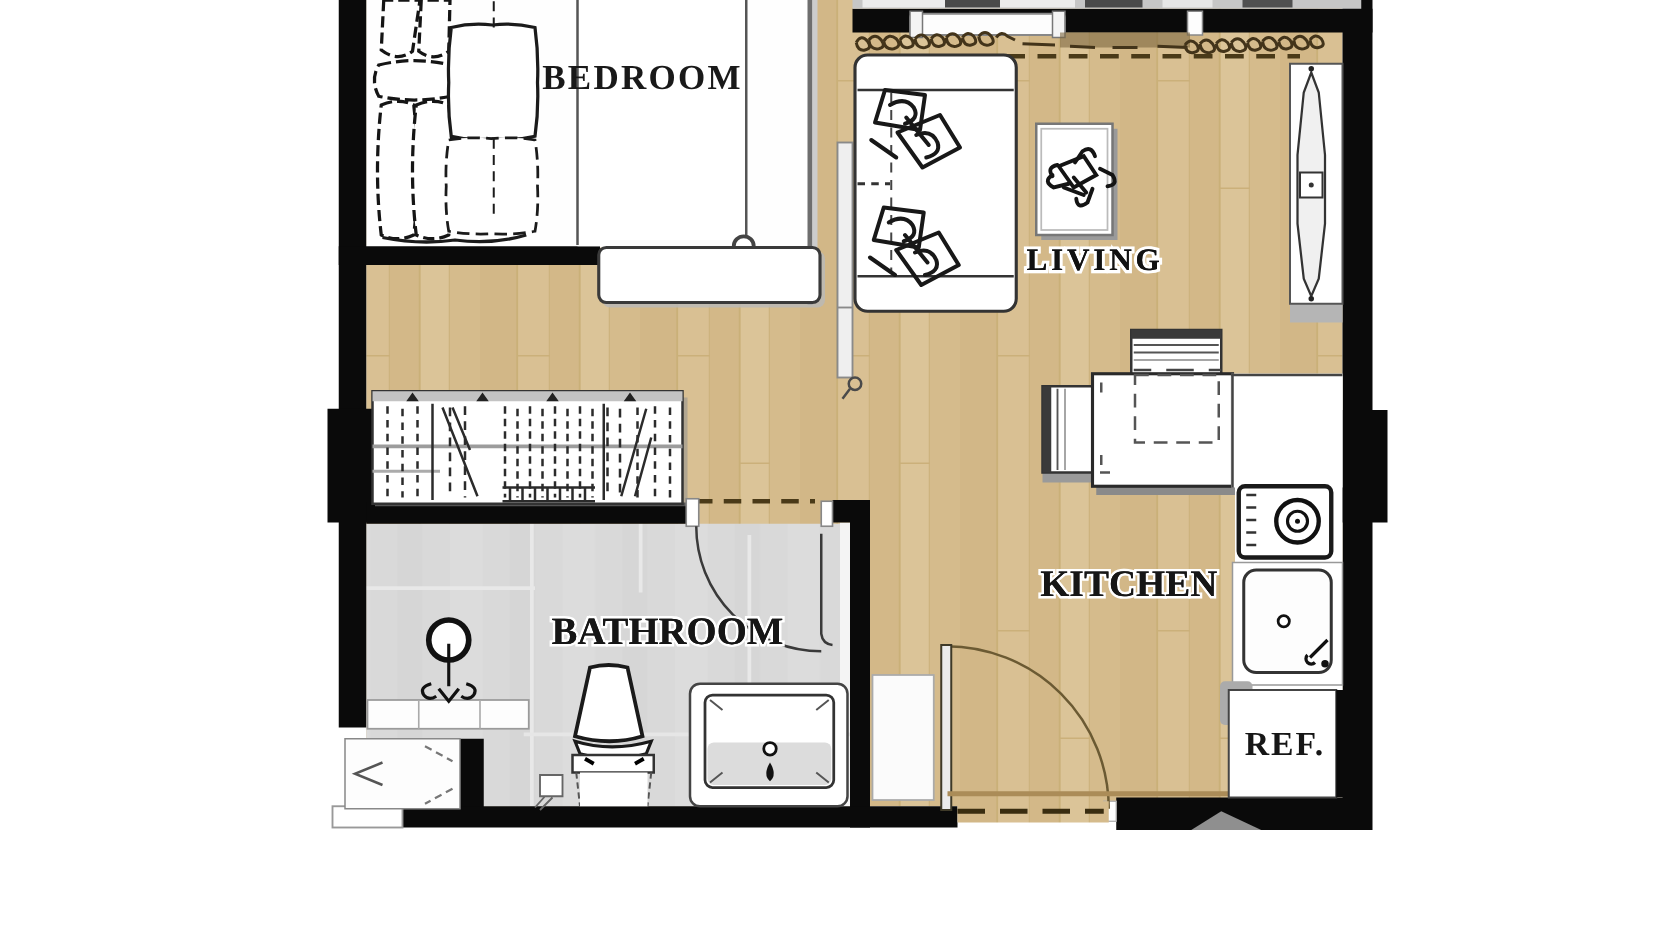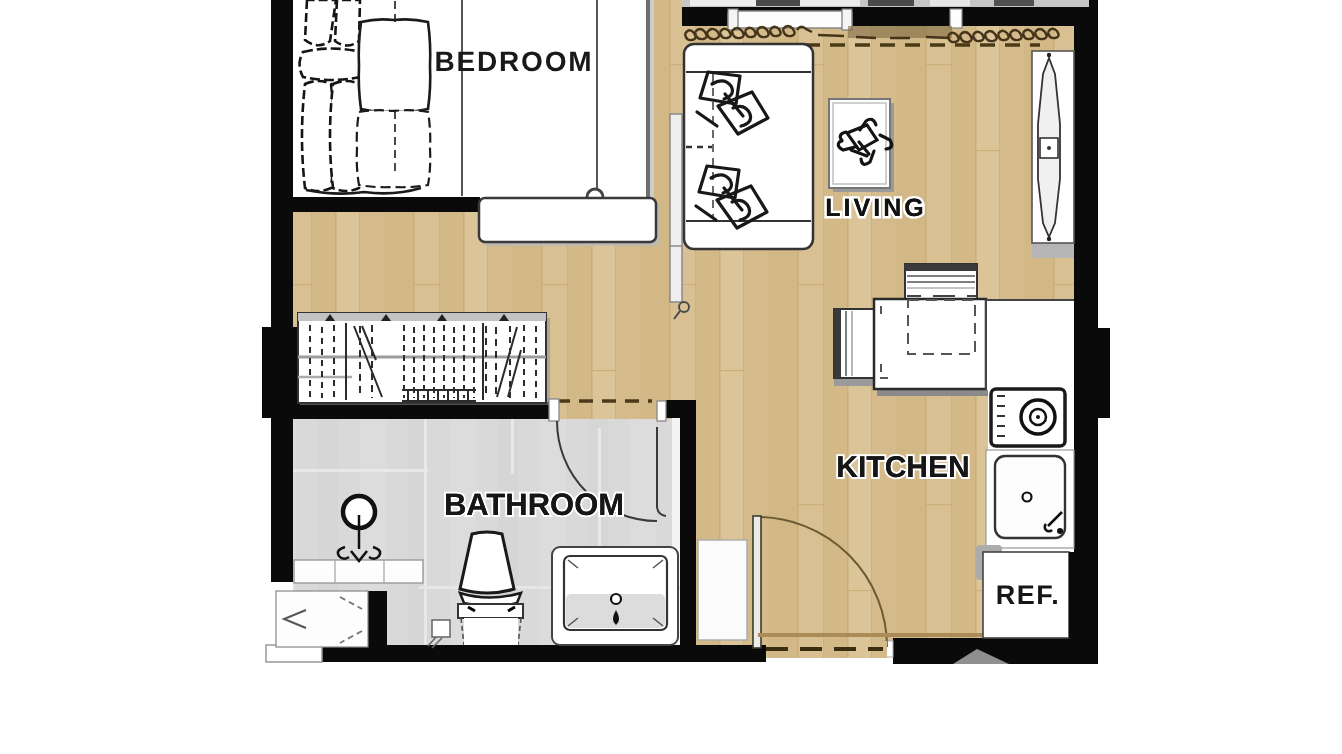--- a/index.html
+++ b/index.html
@@ -1,16 +1,16 @@
 <!DOCTYPE html>
 <html><head>
 <meta charset="utf-8">
 <style>
 html,body{margin:0;padding:0;background:#fff;}
-#stage{position:relative;width:1342px;height:754px;overflow:hidden;font-family:Liberation Sans, sans-serif;text-align:center;}
+#stage{position:relative;width:1342px;height:754px;overflow:hidden;font-family:Liberation Serif, serif;text-align:center;}
 svg{display:block;}
 text{-webkit-font-smoothing:antialiased;text-rendering:geometricPrecision;}
 </style>
 </head>
 <body>
 <div id="stage">
 <svg width="1342" height="754" viewBox="0 0 1342 754" xmlns="http://www.w3.org/2000/svg">
 <defs>
 <pattern id="wood" width="128" height="220" patternUnits="userSpaceOnUse">
   <rect x="0" y="0" width="128" height="220" fill="#d6bd8e"></rect>

